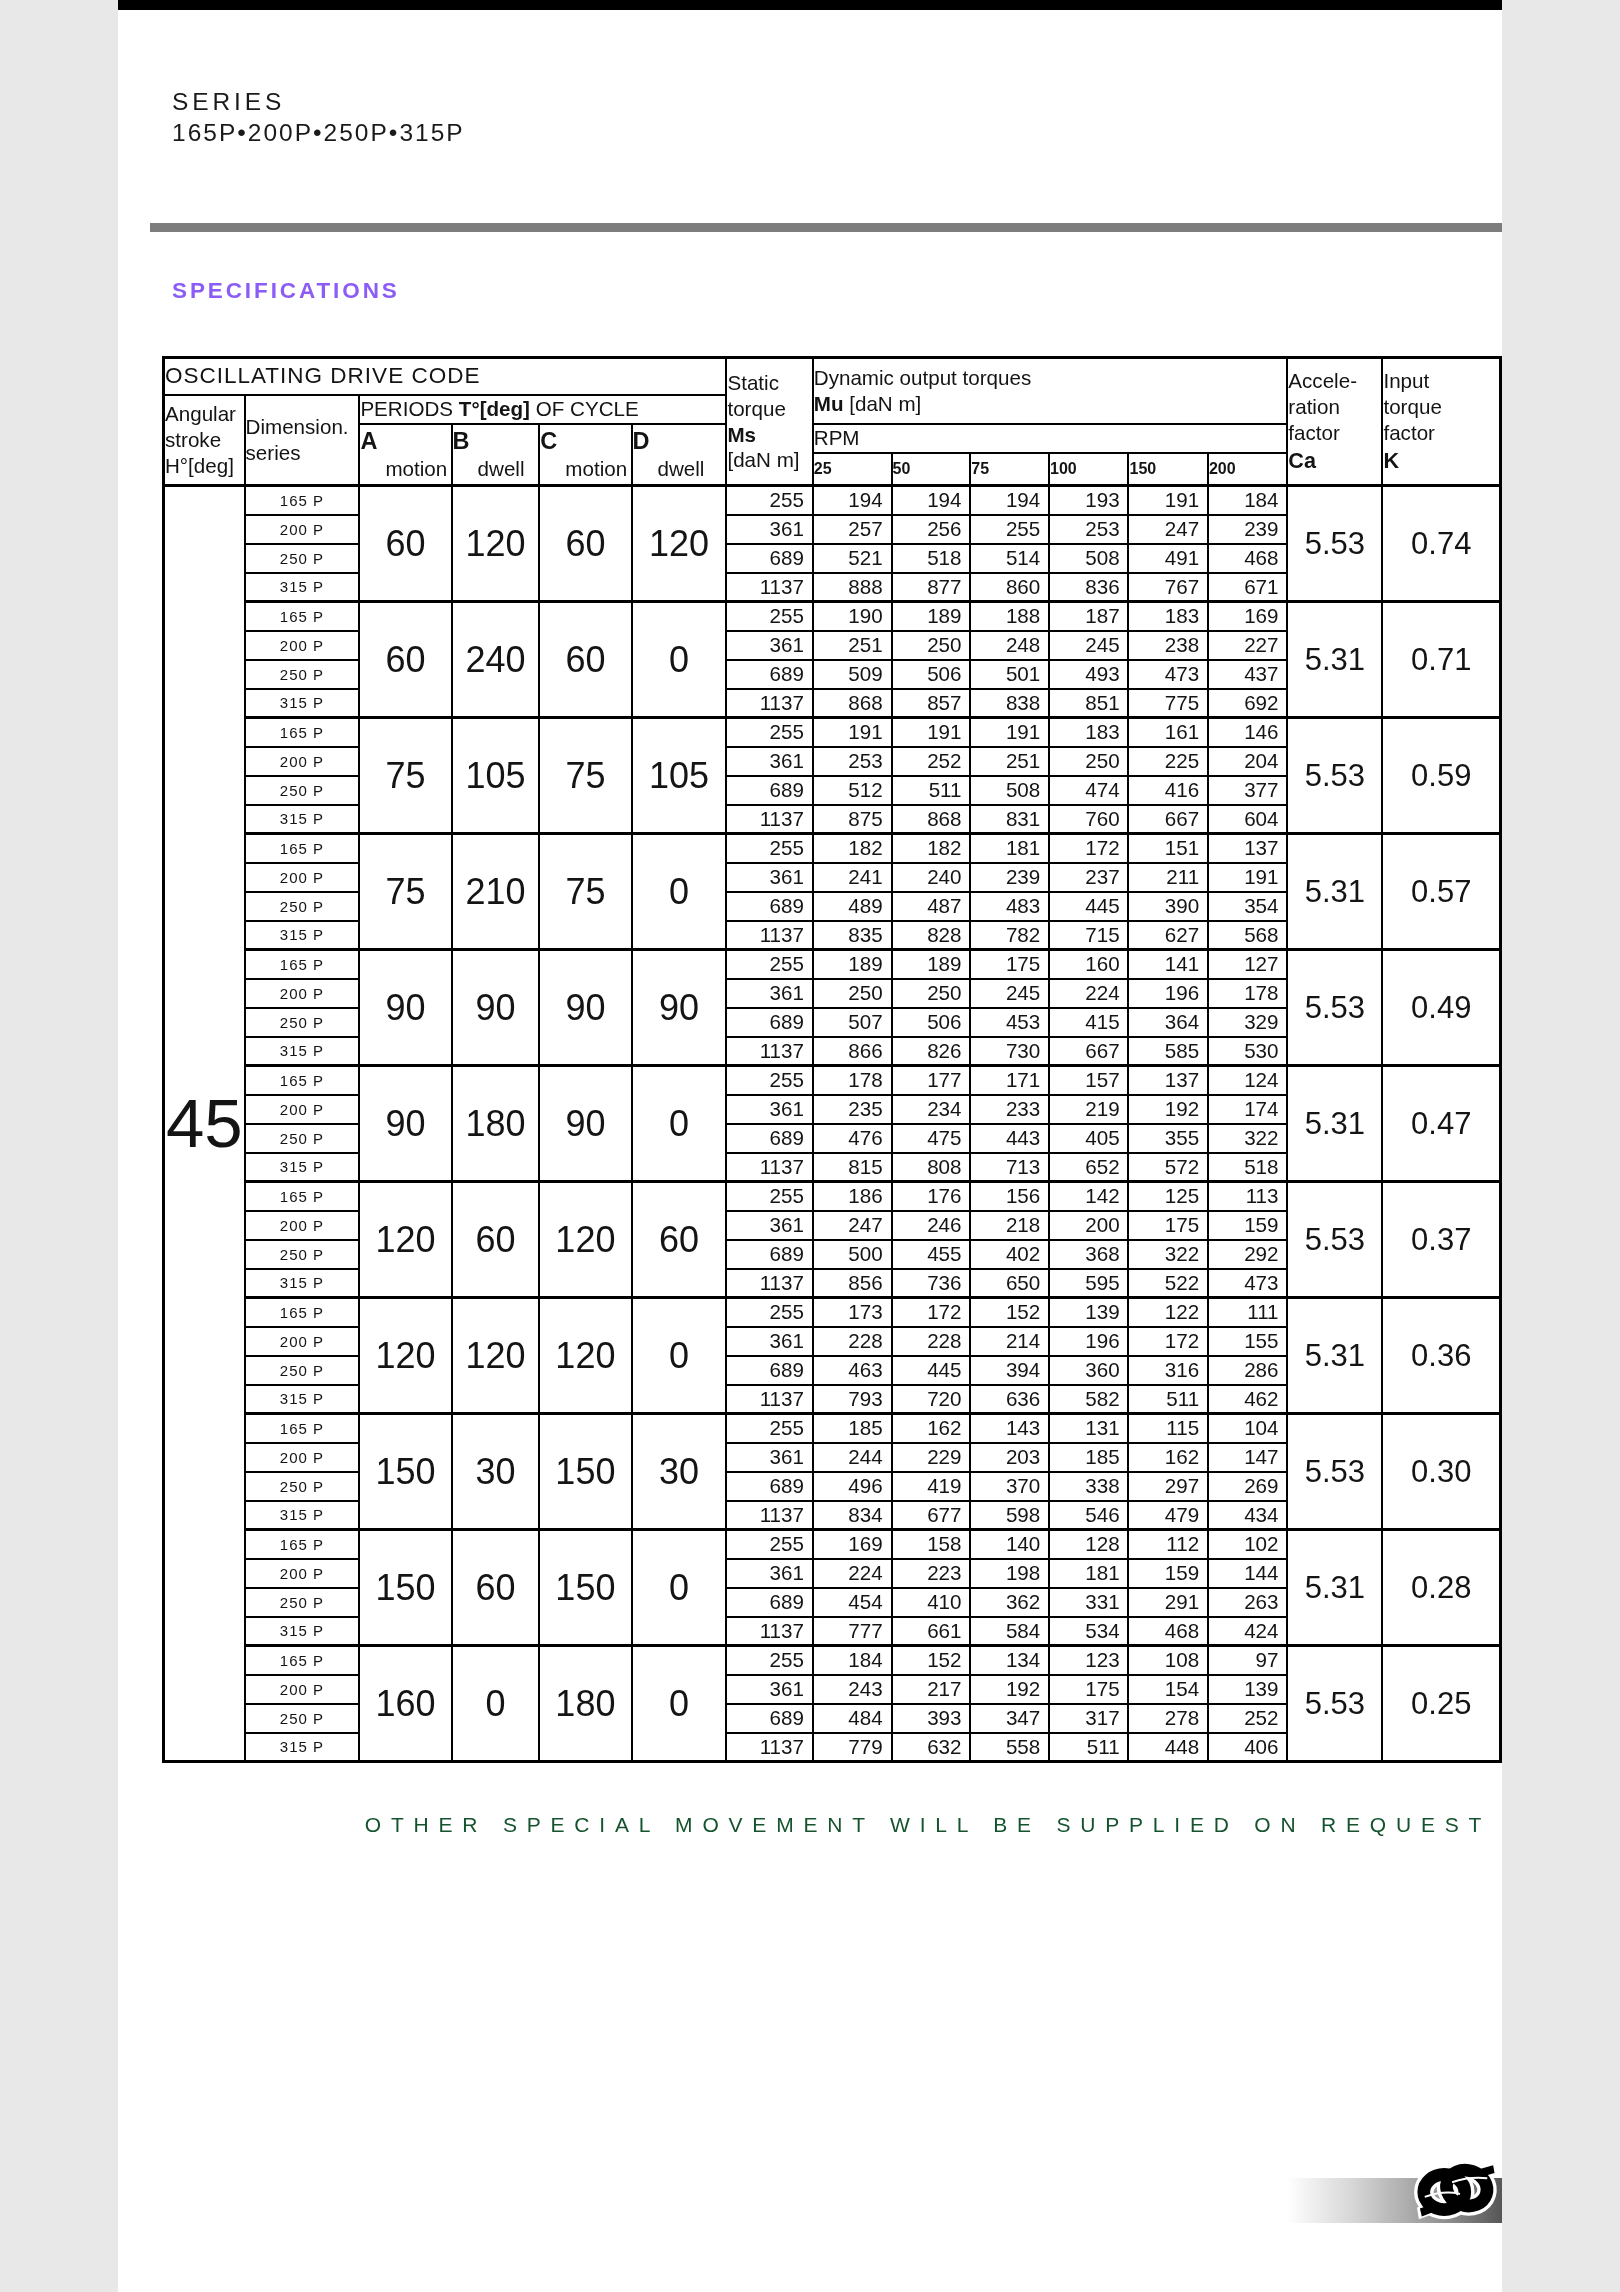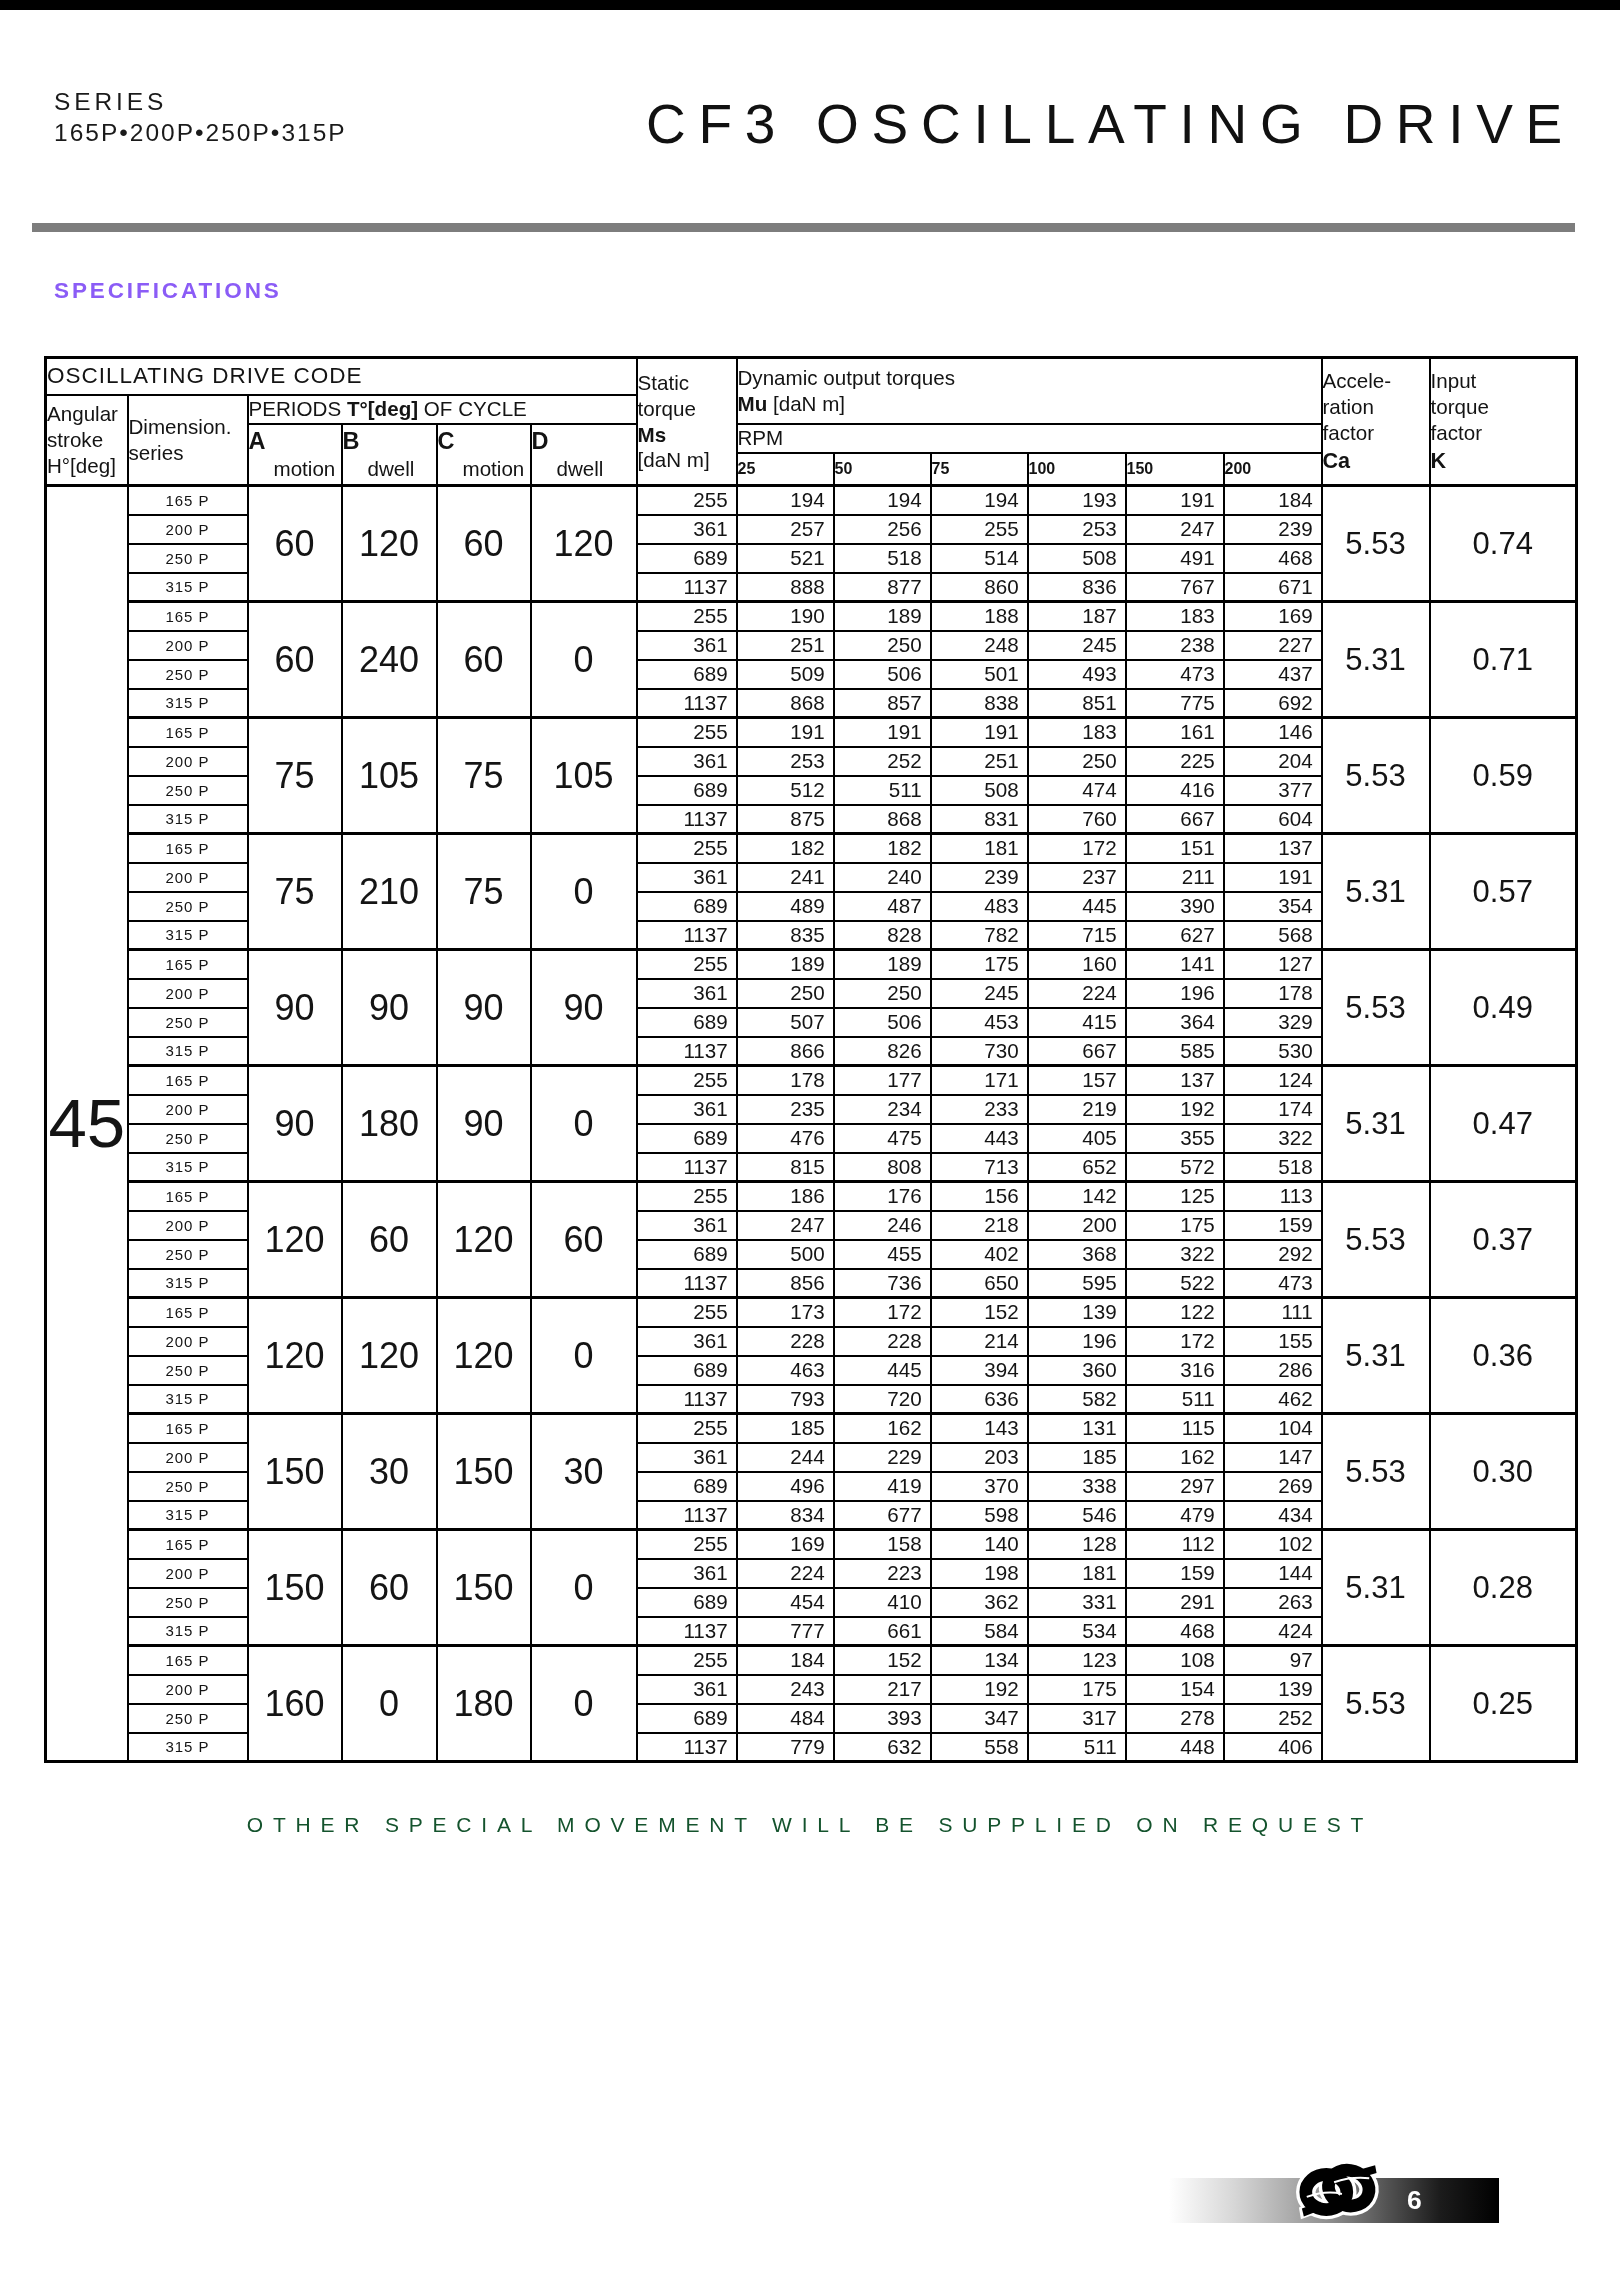--- a/index.html
+++ b/index.html
@@ -1,16 +1,16 @@
 <!DOCTYPE html>
 <html><head>
 <meta charset="utf-8">
 <style>
   html,body{margin:0;padding:0;background:#e8e8e8;}
-  .page{position:relative;width:1620px;height:2293px;background:#ffffff;margin:0 auto;
+  .page{position:relative;width:1384px;height:2293px;background:#ffffff;margin:0 auto;
         font-family:"Liberation Sans", sans-serif;color:#141414;overflow:hidden;}
   .topbar{position:absolute;top:0;left:0;width:1620px;height:9.8px;background:#000;}
   .series-block{position:absolute;left:54px;top:88px;}
   .series-label{font-size:24.5px;letter-spacing:3.9px;color:#1a1a1a;}
   .series-models{font-size:24.5px;letter-spacing:2px;color:#1a1a1a;margin-top:3px;}
   .doc-title{position:absolute;right:45px;top:92px;margin:0;font-weight:400;font-size:55px;
              letter-spacing:12.7px;white-space:nowrap;color:#111;}
   .rule{position:absolute;left:32px;top:223px;width:1543px;height:8.8px;background:#7d7d7d;}
   .spec-heading{position:absolute;left:54px;top:278px;margin:0;font-size:22.5px;font-weight:700;
                 letter-spacing:2.9px;color:#8b5cf6;}
@@ -45,21 +45,20 @@
 
 <div class="page">
 
   <div class="topbar"></div>
 
   <div class="series-block">
     <div class="series-label">SERIES</div>
     <div class="series-models">165P•200P•250P•315P</div>
   </div>
 
-  <h1 class="doc-title">CF3 OSCILLATING DRIVE</h1>
 
   <div class="rule"></div>
 
   <h2 class="spec-heading">SPECIFICATIONS</h2>
 
   <table class="spec">
     <colgroup>
       <col style="width:82px">
         <col style="width:120px">
       <col style="width:94px">

